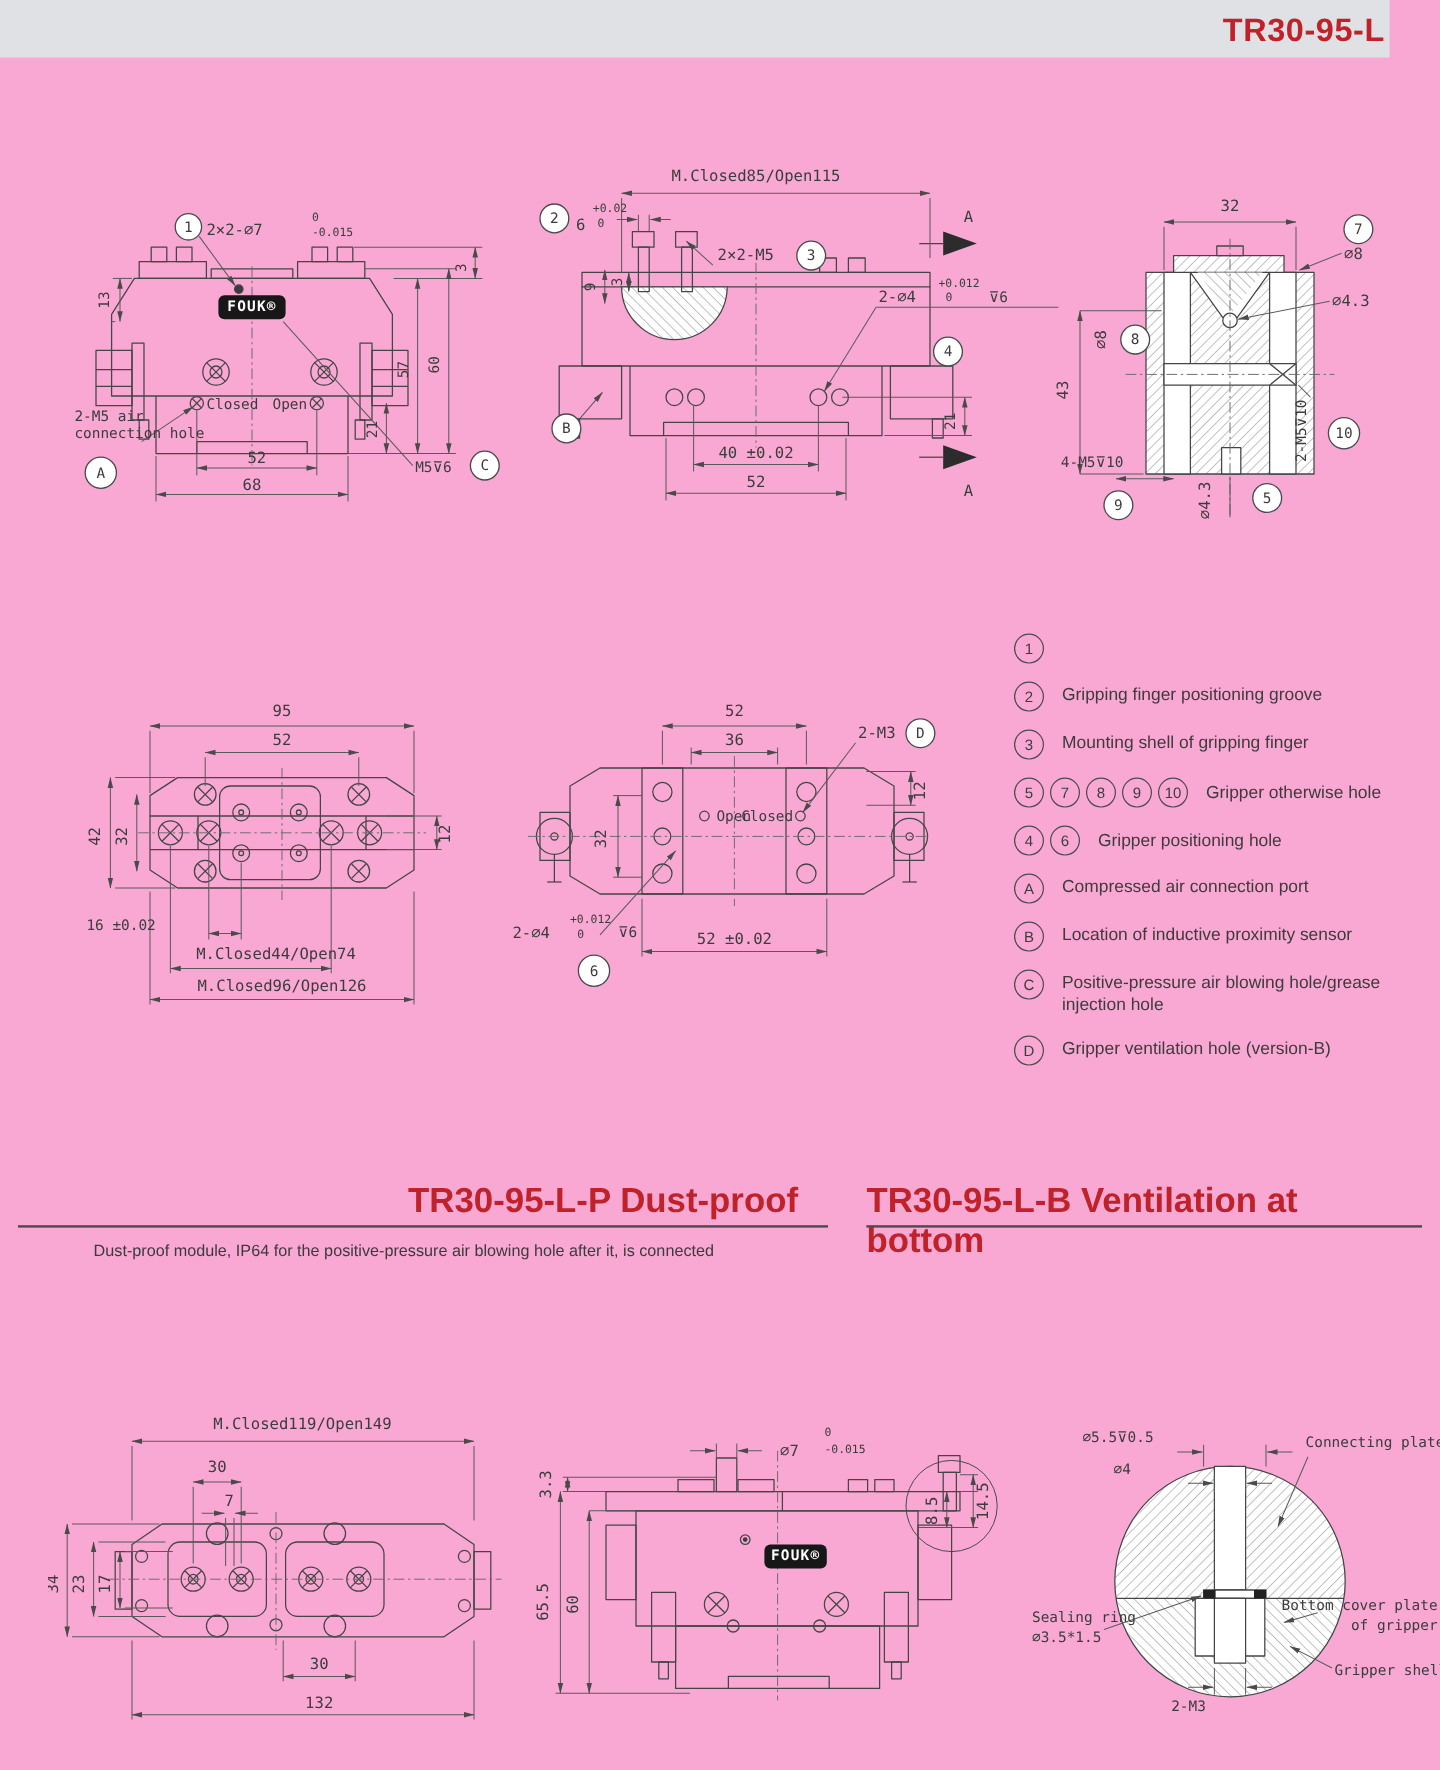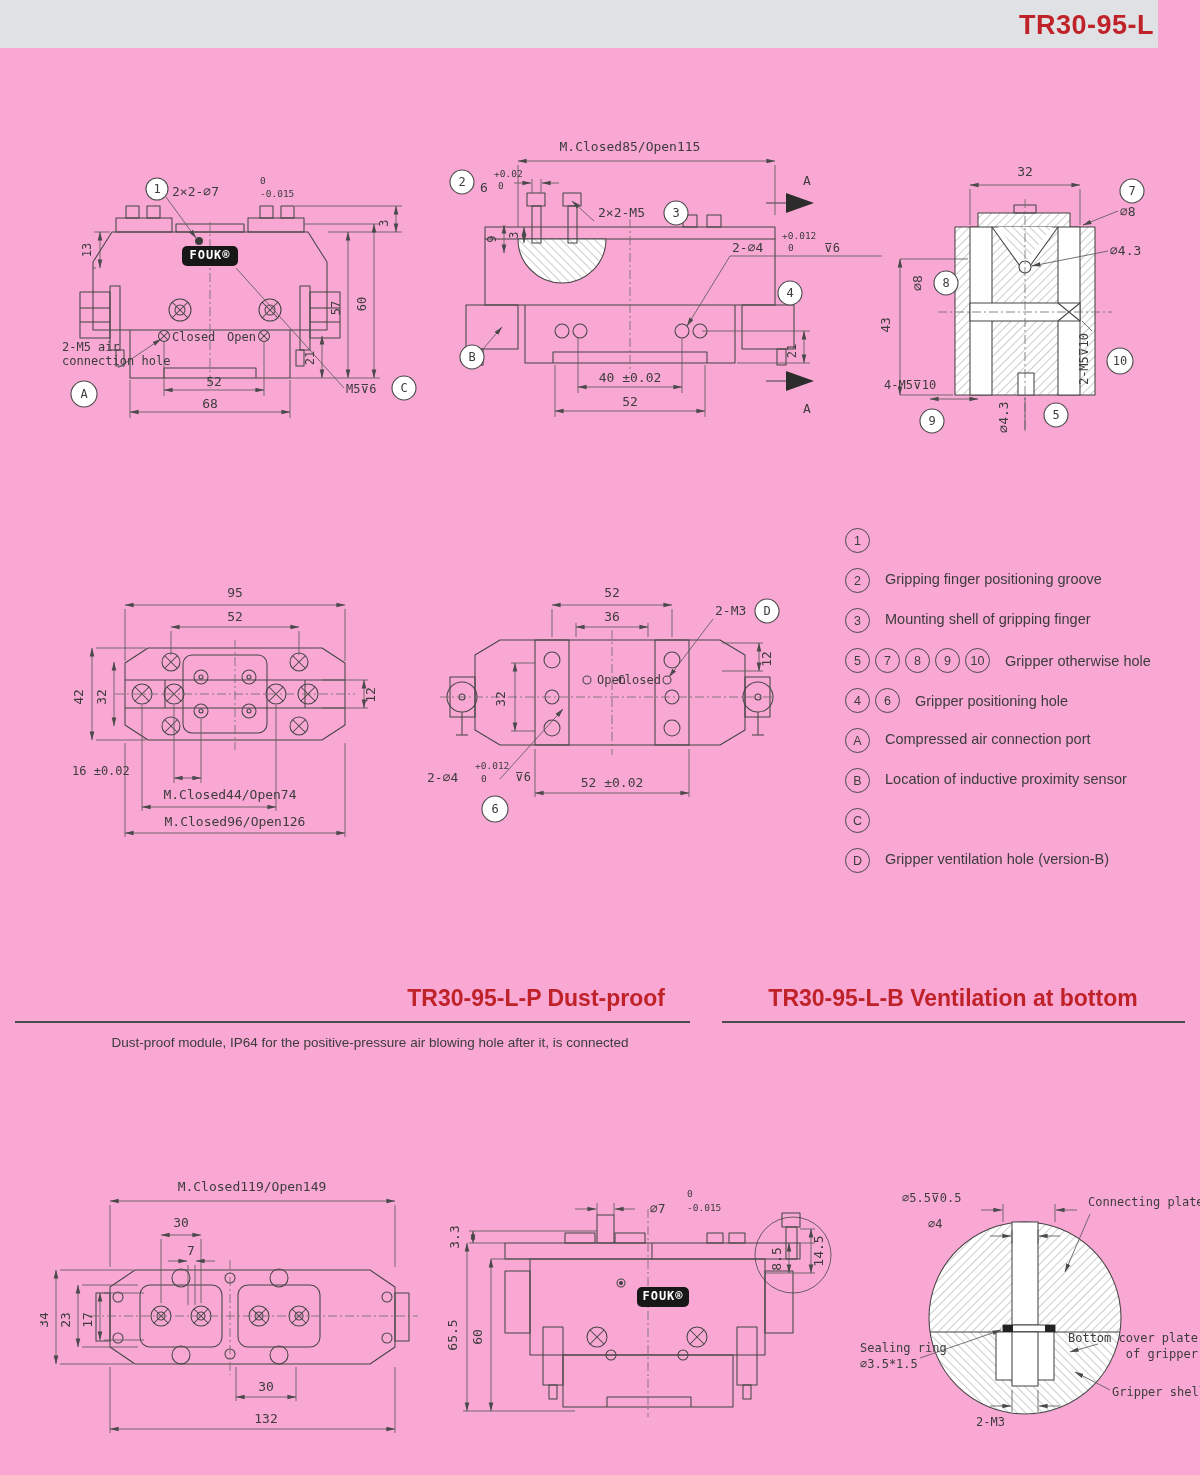--- a/index.html
+++ b/index.html
@@ -21,27 +21,27 @@
   .logotx{fill:#fff !important;font-weight:bold;font-size:11px;letter-spacing:1px;text-anchor:middle;}
   #legend{position:absolute;left:845px;top:528px;width:332px;}
   .lg-item{display:flex;align-items:flex-start;margin-bottom:15px;color:#3c3c3c;}
   .lg-item.grp{align-items:center;}
   .badges{display:flex;flex:0 0 auto;margin-right:10px;}
   .badge{width:23px;height:23px;border:1.4px solid #4a4a4a;border-radius:50%;
          font-size:12.5px;display:flex;align-items:center;justify-content:center;
          margin-right:5px;color:#3c3c3c;flex:0 0 auto;}
   .lg-text{font-size:14.5px;line-height:1.32;padding-top:2px;}
   .mt8{margin-top:9px;}
-  .sec-head{position:absolute;font-size:23px;font-weight:bold;color:#bf2228;}
+  .sec-head{position:absolute;font-size:29px;font-weight:bold;color:#bf2228;}
   #head-left{left:15px;top:985px;width:650px;text-align:right;}
-  #head-right{left:722px;top:985px;width:462px;text-align:center;}
+  #head-right{left:722px;top:985px;width:462px;}
   .rule{position:absolute;height:1.6px;background:#4b4b4b;top:1021px;}
   #rule-left{left:15px;width:675px;}
   #rule-right{left:722px;width:463px;}
-  #dust-body{position:absolute;left:78px;top:1033px;width:584px;text-align:center;
+  #dust-body{position:absolute;left:78px;top:1033px;width:584px;text-align:left;
              font-size:13.5px;color:#3b3b3b;line-height:1.5;}
 </style>
 </head>
 <body>
 
 <div id="page">
   <div id="band"></div>
   <div id="title">TR30-95-L</div>
 
   <svg class="draw" style="left:60px;top:140px" width="370" height="312" viewBox="0 0 370 312">
@@ -455,20 +455,21 @@
     <div class="lg-item">
       <span class="badges">
           <span class="badge">B</span>
         </span>
       <span class="lg-text">Location of inductive proximity sensor</span>
     </div>
     <div class="lg-item">
       <span class="badges">
           <span class="badge">C</span>
         </span>
+      <span class="lg-text">Positive-pressure air blowing hole/grease injection hole</span>
     </div>
     <div class="lg-item">
       <span class="badges">
           <span class="badge">D</span>
         </span>
       <span class="lg-text">Gripper ventilation hole (version-B)</span>
     </div>
   </div>
 
   <div id="head-left" class="sec-head">TR30-95-L-P Dust-proof</div>

